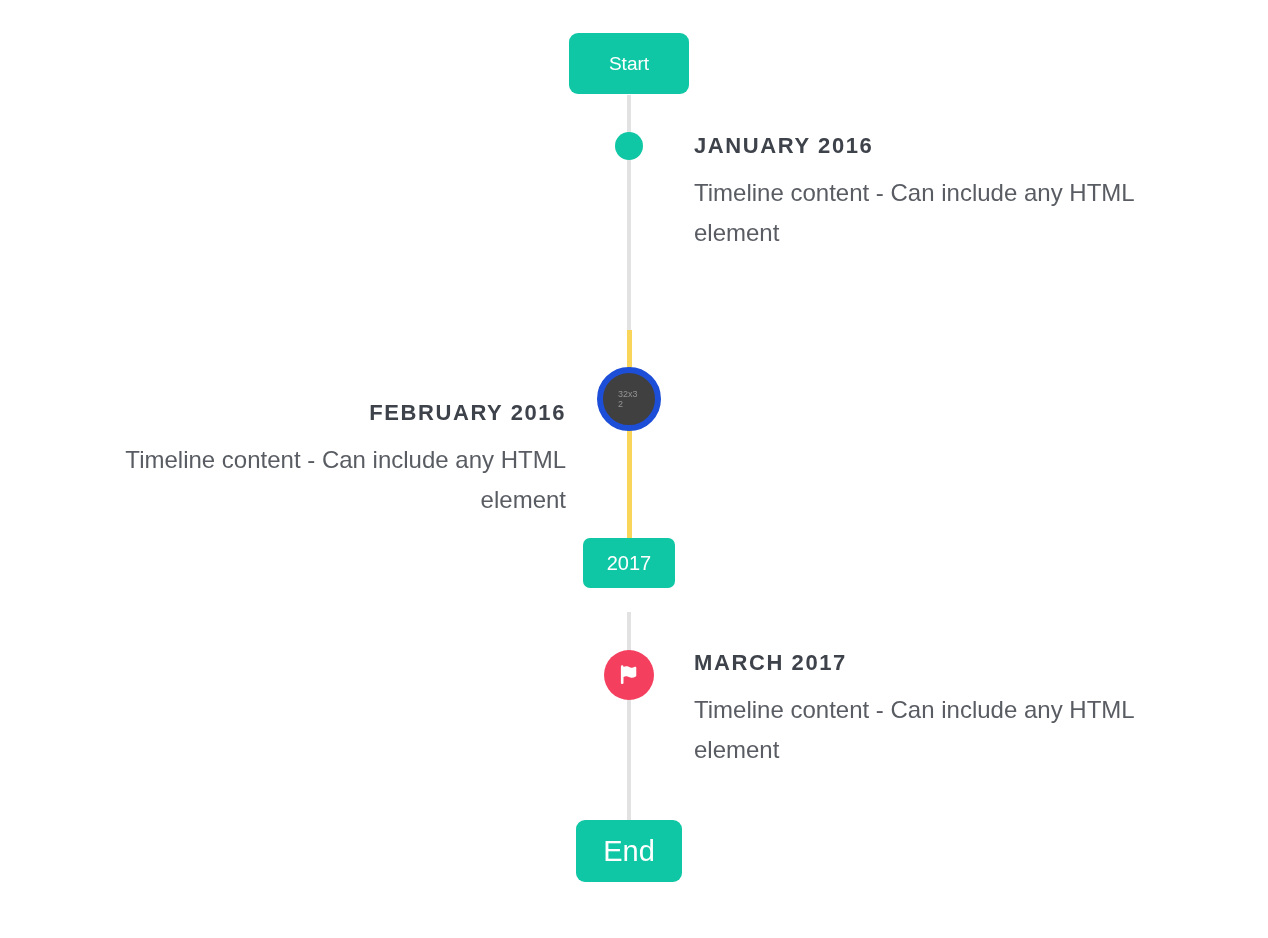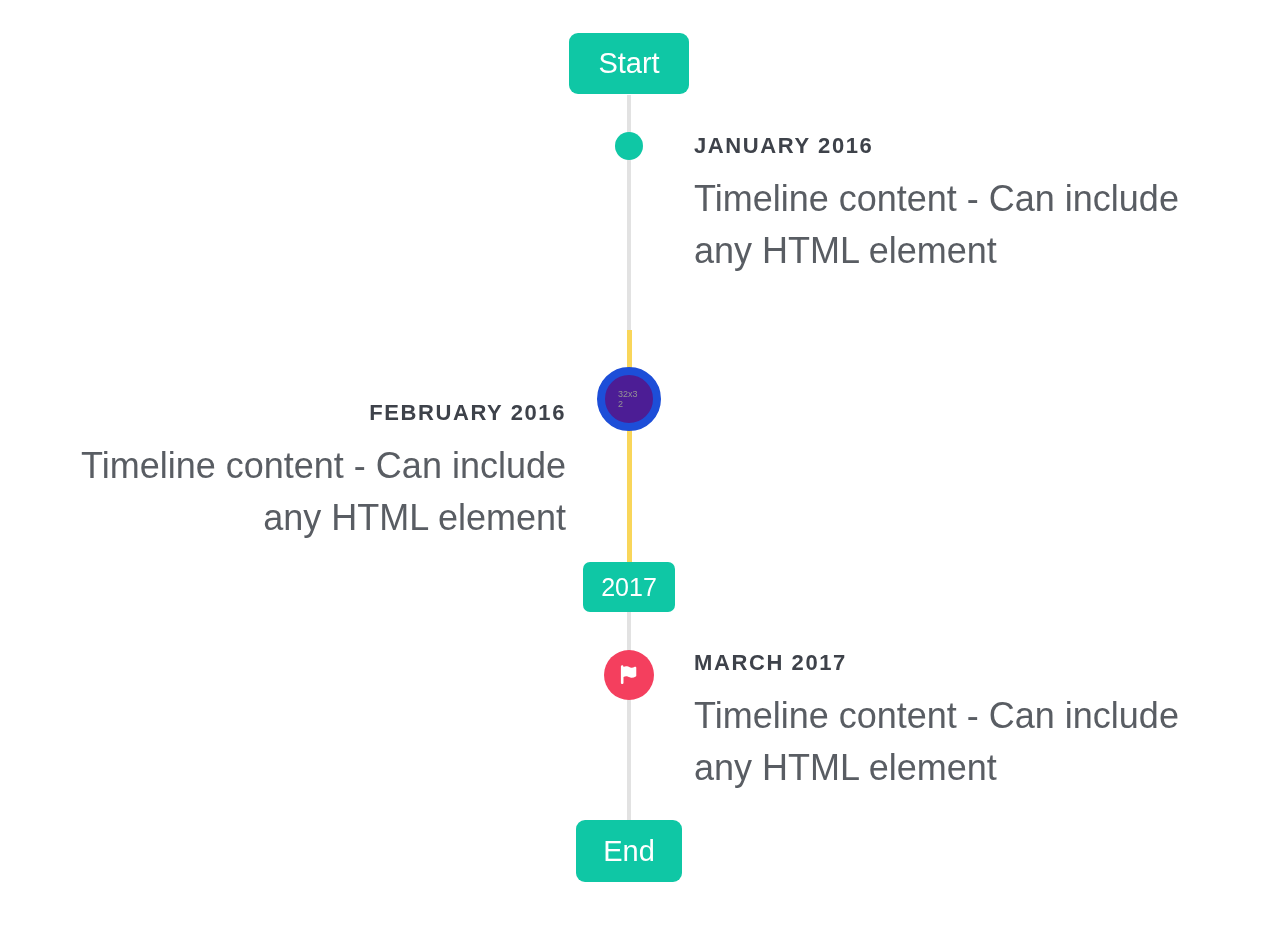--- a/index.html
+++ b/index.html
@@ -22,43 +22,43 @@
   .badge {
     position: absolute;
     background: #0fc7a5;
     color: #ffffff;
     display: flex;
     align-items: center;
     justify-content: center;
     z-index: 3;
     cursor: default;
   }
-  .badge.start { left: 569px; top: 33px;  width: 120px; height: 61px; border-radius: 9px; font-size: 29px; }
-  .badge.year  { left: 583px; top: 562px; width: 92px;  height: 50px; border-radius: 7px; font-size: 25px; }
+  .badge.start { left: 569px; top: 33px;  width: 120px; height: 61px; border-radius: 9px; font-size: 19px; }
+  .badge.year  { left: 583px; top: 538px; width: 92px;  height: 50px; border-radius: 7px; font-size: 20px; }
   .badge.end   { left: 576px; top: 820px; width: 106px; height: 62px; border-radius: 9px; font-size: 29px; }
 
   
   .marker {
     position: absolute;
     display: flex;
     align-items: center;
     justify-content: center;
     border-radius: 50%;
     z-index: 2;
   }
   .marker.dot {
     left: 615px; top: 132px;
     width: 28px; height: 28px;
     background: #0fc7a5;
   }
   .marker.ring {
     left: 597px; top: 367px;
     width: 64px; height: 64px;
-    background: #4c1d95;
-    border: 8px solid #1d4ed8;
+    background: #404040;
+    border: 6px solid #1d4ed8;
     overflow: hidden;
   }
   .marker.ring .broken-alt {
     display: block;
     width: 22px;
     font-size: 9px;
     line-height: 10px;
     color: #949494;
     word-break: break-all;
     text-align: left;
@@ -72,22 +72,22 @@
   
   .item { position: absolute; width: 520px; z-index: 2; }
   .item .title {
     font-size: 22px;
     font-weight: bold;
     letter-spacing: 1.6px;
     color: #3e424a;
   }
   .item .content {
     margin-top: 14px;
-    font-size: 36px;
-    line-height: 52px;
+    font-size: 24px;
+    line-height: 40px;
     color: #595d63;
   }
   .item.side-right { text-align: left; }
   .item.side-left  { text-align: right; }
   .item.jan { left: 694px; top: 133px; }
   .item.feb { left: 46px;  top: 368px; margin-top: 32px; }
   .item.mar { left: 694px; top: 650px; }
 </style>
 </head>
 <body>

